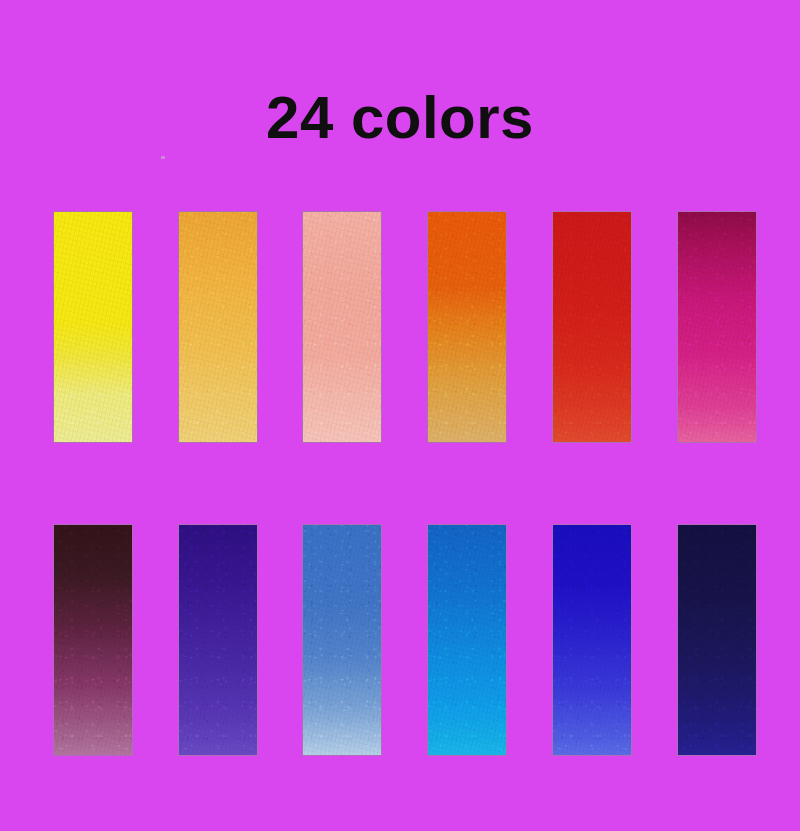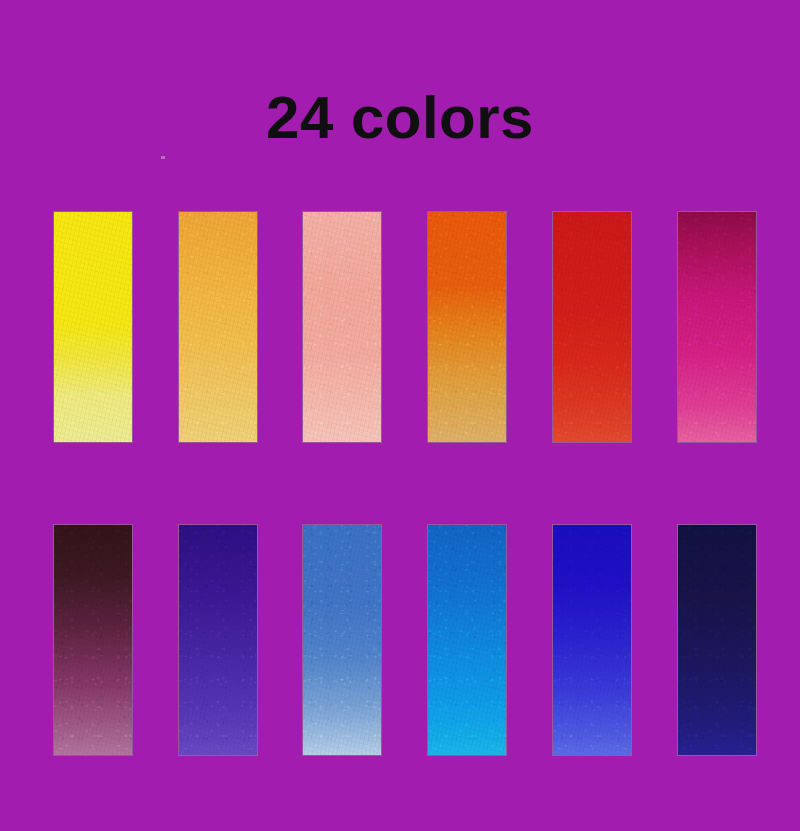--- a/index.html
+++ b/index.html
@@ -13,21 +13,21 @@
     height: 831px;
     position: relative;
     overflow: hidden;
     font-family: "Liberation Sans", sans-serif;
     background: #ffffff;
   }
 
   #page {
     position: absolute;
     inset: 0;
-    background: #a21caf;
+    background: #d946ef;
   }
 
   
   .title {
     position: absolute;
     left: 0;
     top: 88px;
     width: 800px;
     text-align: center;
     font-family: "Liberation Sans", sans-serif;

